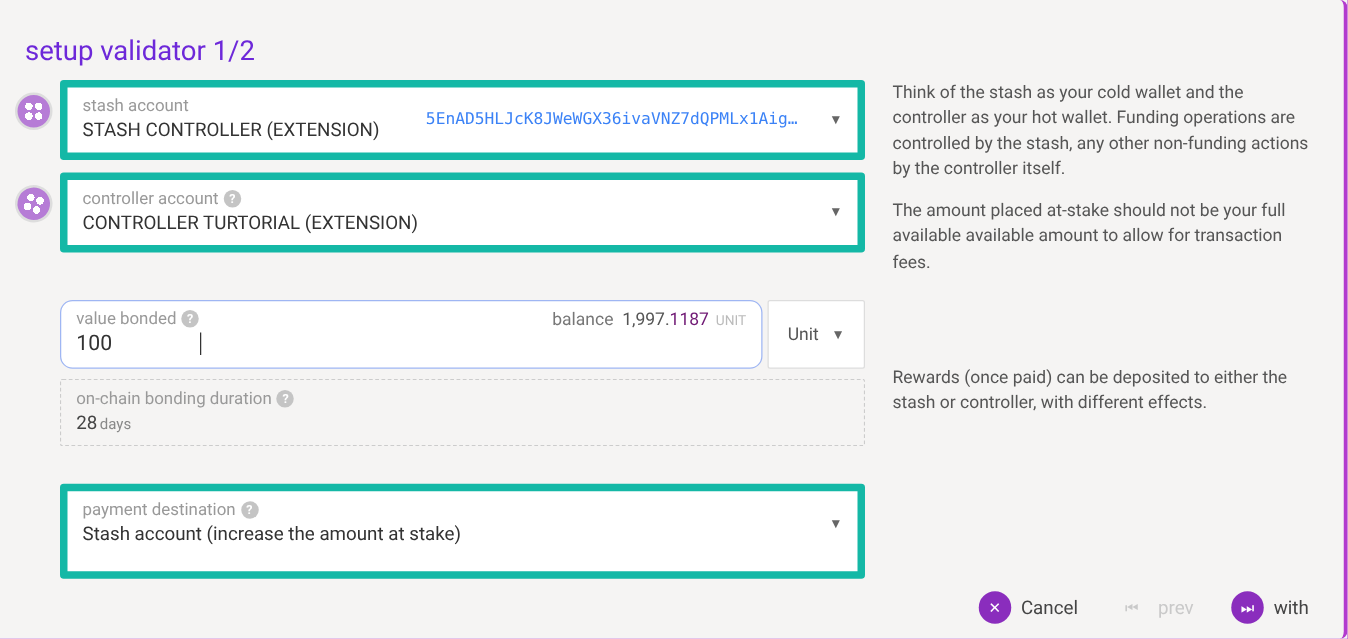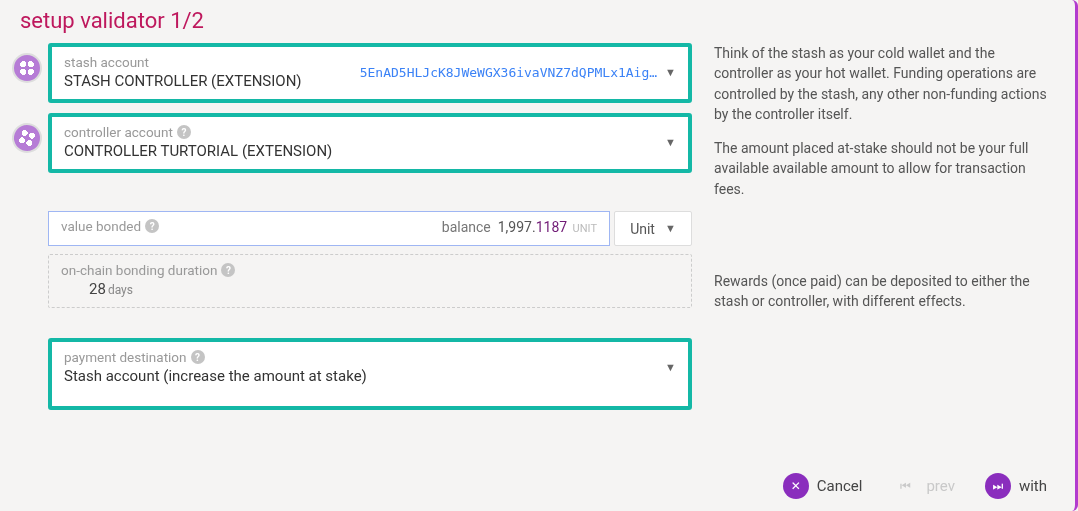--- a/index.html
+++ b/index.html
@@ -10,22 +10,22 @@
     color: #4e4e4e;
     width: 1078px;
     height: 511px;
     position: relative;
     overflow: hidden;
     border-right: 3px solid #b23bce;
     border-radius: 0 6px 6px 0;
   }
   .title {
     font-size: 22px;
-    color: #be185d;
-    padding: 8px 0 10px 20px;
+    color: #6d28d9;
+    padding: 29px 0 10px 20px;
     font-weight: 400;
   }
   .content {
     display: flex;
     gap: 22px;
     padding: 0 20px 0 14px;
   }
   .left-col { width: 678px; }
   .right-col { width: 340px; font-size: 14px; line-height: 1.45; color: #555; }
   .right-col p { margin: 0 0 14px 0; }
@@ -48,26 +48,27 @@
     border: 2px solid #ddd;
     position: relative;
     margin-left: -2px;
     z-index: 2;
   }
   .avatar2 { transform: rotate(20deg); }
 
   .selectbox {
     flex: 1;
     background: #fff;
-    border: 4px solid #14b8a6;
+    border: 6px solid #14b8a6;
     border-radius: 3px;
     padding: 7px 12px 9px 12px;
     display: flex;
     align-items: center;
     position: relative;
+    gap: 17px;
   }
   .selectbox .inner { flex:1; }
   .lbl {
     font-size: 13.5px;
     color: #999;
     display: flex;
     align-items: center;
     gap: 4px;
     margin-bottom: 2px;
   }
@@ -83,21 +84,21 @@
   }
   .caret {
     font-size: 11px;
     color: #666;
   }
 
   .bonded-row { display:flex; gap:4px; margin-left: 34px; margin-bottom: 8px; }
   .bonded-box {
     flex:1;
     border: 1px solid #9fb6f3;
-    border-radius: 0;
+    border-radius: 10px;
     background: #fff;
     padding: 6px 12px 9px 12px;
     position: relative;
   }
   .bonded-box .lbl { color: #999; }
   .bonded-box input {
     border: none; outline: none;
     font-size: 17px;
     color: #333;
     width: 100px;
@@ -124,21 +125,21 @@
     font-size:14px; color:#555;
   }
 
   .duration-box {
     margin-left: 34px;
     border: 1px dashed #ccc;
     border-radius: 2px;
     padding: 7px 12px 9px 12px;
     margin-bottom: 30px;
   }
-  .duration-box .val { font-size: 15px; color:#444;margin-left:28px; }
+  .duration-box .val { font-size: 15px; color:#444; }
   .duration-box .days { font-size:12px; color:#888; margin-left:2px; }
 
   .help {
     display:inline-flex;
     width:14px; height:14px; border-radius:50%;
     background:#c4c4c4; color:#fff;
     font-size:10px; font-weight:700;
     align-items:center; justify-content:center;
   }
 
@@ -206,20 +207,24 @@
     </div>
 
     <div style="height:28px"></div>
 
     <div class="bonded-row">
       <div class="bonded-box">
         <div class="lbl">
           <span>value bonded</span>
           <span class="help">?</span>
         </div>
+        <span style="display:flex;align-items:center">
+          <input type="text" value="100" style="">
+          <span class="text-cursor"></span>
+        </span>
         <div class="balance">
           <span>balance</span>&nbsp;
           <span class="whole">1,997.</span><span class="frac">1187</span>
           <span class="unit">UNIT</span>
         </div>
       </div>
       <div class="unit-dd">
         <span>Unit</span>
         <span class="caret">▼</span>
       </div>

